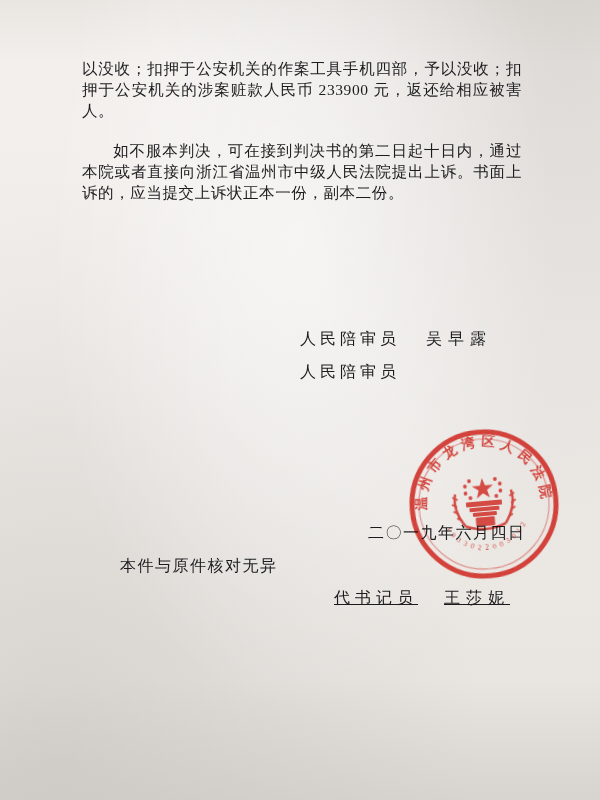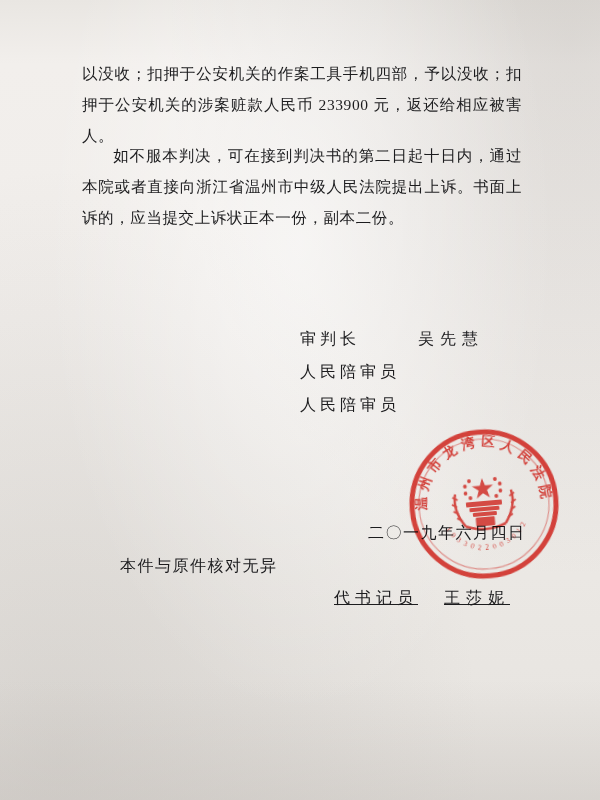--- a/index.html
+++ b/index.html
@@ -48,21 +48,21 @@
     z-index: 2;
     padding: 0;
     color: #1d1d1f;
   }
 
   .body-text {
     position: absolute;
     left: 82px;
     width: 440px;
     font-size: 15.5px;
-    line-height: 31px;
+    line-height: 21px;
     letter-spacing: 0.6px;
     color: #1c1c1e;
     text-align: justify;
     text-justify: inter-character;
   }
 
   .para1 { top: 42px; }
   .para2 { top: 124px; }
   .indent { display: inline-block; width: 2em; }
 
@@ -163,25 +163,22 @@
     <p class="body-text para1">
       <span>以没收；扣押于公安机关的作案工具手机四部，予以没收；扣押于公安机关的涉案赃款人民币 233900 元，返还给相应被害人。</span>
     </p>
 
     <p class="body-text para2">
       <span class="indent"></span><span>如不服本判决，可在接到判决书的第二日起十日内，通过本院或者直接向浙江省温州市中级人民法院提出上诉。书面上诉的，应当提交上诉状正本一份，副本二份。</span>
     </p>
 
     <div class="signature-block">
       <div class="sig-row">
-        <span class="sig-role">审判长</span>
-        <span class="sig-name">吴先慧</span>
-      </div>
-      <div class="sig-row">
         <span class="sig-role">人民陪审员</span>
+        <span class="sig-name">吴早露</span>
       </div>
       <div class="sig-row">
         <span class="sig-role">人民陪审员</span>
       </div>
     </div>
 
     <div class="date-line">二〇一九年六月四日</div>
 
     <div class="verify-note">本件与原件核对无异</div>
 

